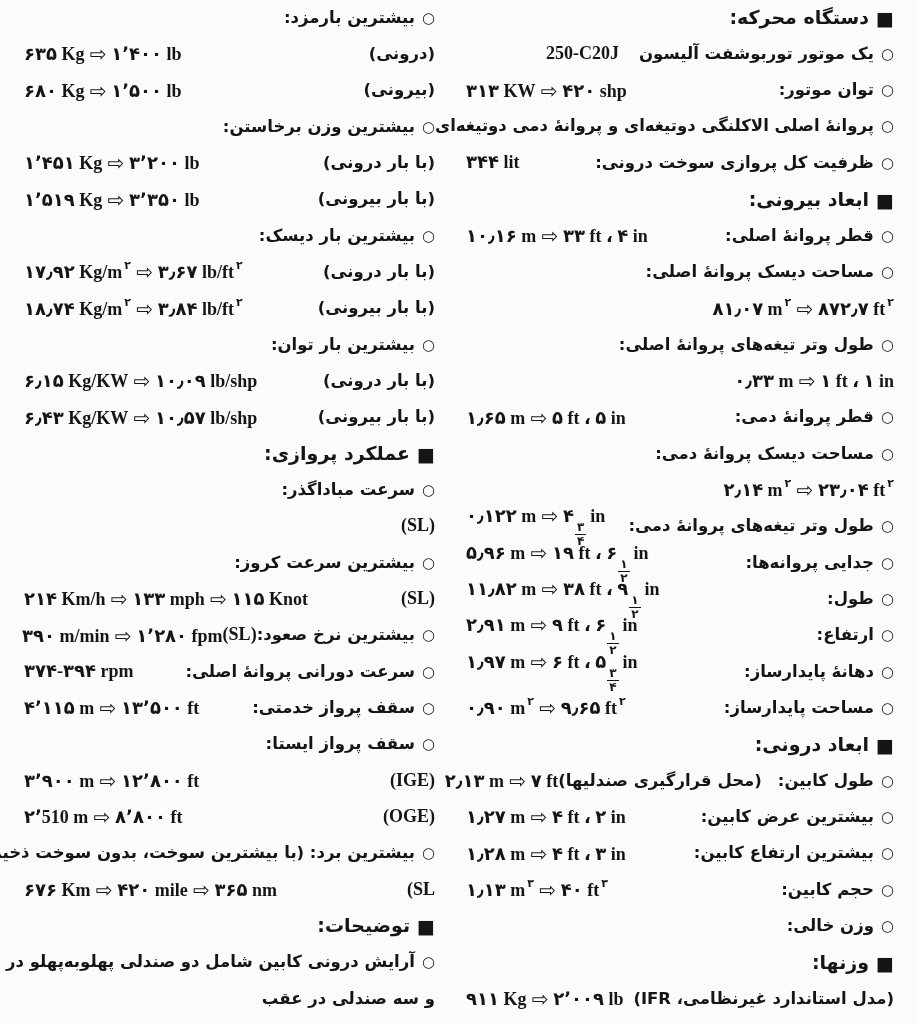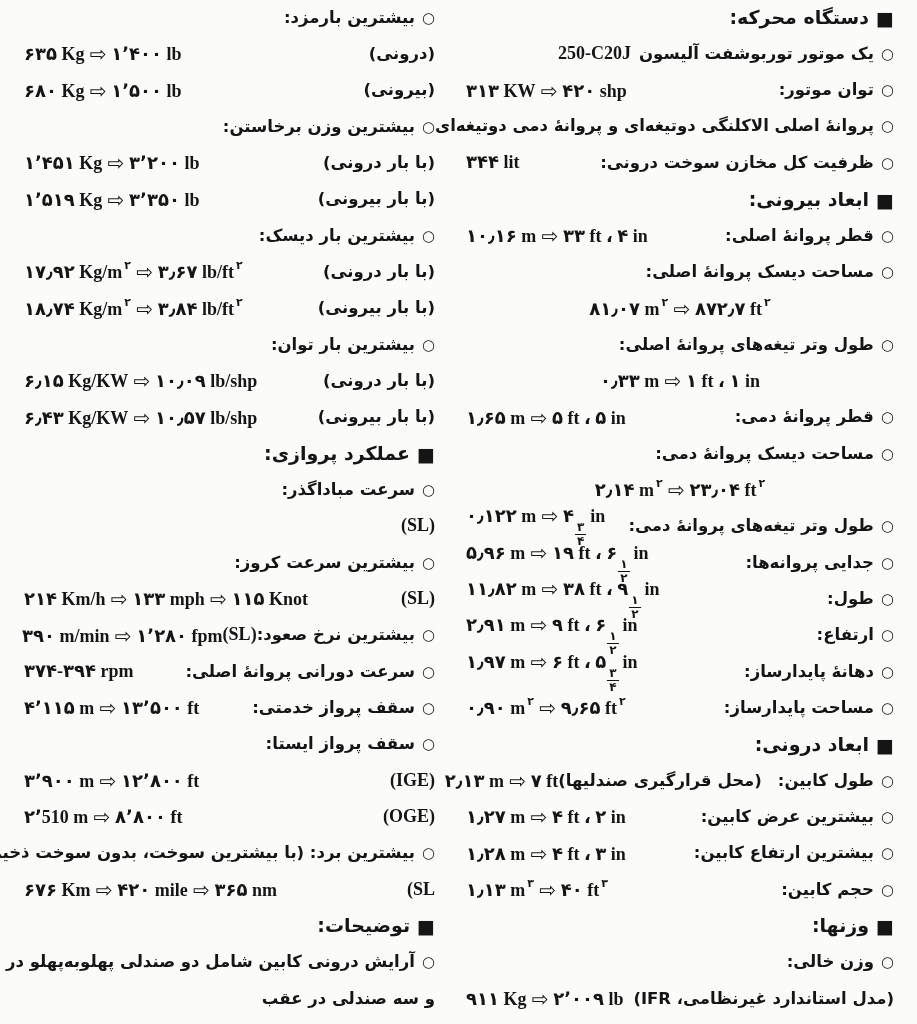--- a/index.html
+++ b/index.html
@@ -10,31 +10,31 @@
     font-family:"DejaVu Sans",sans-serif;
   }
   .col{position:absolute;top:-1px;direction:rtl;}
   .col-right{left:466px;width:428px;}
   .col-left{left:24px;width:411px;}
 
   .row{
     height:36.33px;display:flex;flex-direction:row;align-items:center;
     justify-content:space-between;white-space:nowrap;
   }
-  .row.vo{justify-content:center;}
+  .row.vo{justify-content:flex-start;}
   .row.just{
     display:block;line-height:36.33px;text-align:justify;text-align-last:justify;
     font-weight:bold;font-size:16.5px;direction:rtl;
   }
   .lg{direction:rtl;font-weight:bold;font-size:16.5px;white-space:nowrap;}
   .bul{font-weight:normal;font-size:15px;margin-left:7px;}
   .hmark{font-weight:normal;font-size:19px;margin-left:7px;position:relative;top:1px;}
   .h{font-size:19px;font-weight:bold;}
   .note{margin-right:16px;}
-  .model{margin-right:8px;}
+  .model{margin-right:20px;}
   .latin{font-family:"Liberation Serif","DejaVu Sans",serif;font-weight:bold;font-size:18px;}
 
   .val{
     direction:ltr;white-space:nowrap;
     font-family:"Liberation Serif","DejaVu Sans",serif;font-weight:bold;font-size:18px;
   }
   .arr{font-family:"DejaVu Sans",sans-serif;font-weight:normal;font-size:20px;margin:0 5px;position:relative;top:1px;}
   .sup{font-size:11px;vertical-align:9px;margin-left:2px;}
   .frac{
     display:inline-flex;flex-direction:column;align-items:center;
@@ -57,21 +57,21 @@
   </div>
 
   <div class="row">
     <div class="lg"><span class="bul">○</span><span>توان موتور:</span></div>
     <div class="val" dir="ltr"><span>۳۱۳ KW</span><span class="arr">⇨</span><span>۴۲۰ shp</span></div>
   </div>
 
   <div class="row just"><span class="bul">○</span><span>پروانهٔ اصلی الاکلنگی دوتیغه‌ای و پروانهٔ دمی دوتیغه‌ای</span></div>
 
   <div class="row">
-    <div class="lg"><span class="bul">○</span><span>ظرفیت کل مخازن سوخت درونی:</span></div>
+    <div class="lg"><span class="bul">○</span><span>ظرفیت کل پروازی سوخت درونی:</span></div>
     <div class="val" dir="ltr"><span>۳۴۴ lit</span></div>
   </div>
 
   <div class="row">
     <div class="lg"><span class="hmark">■</span><span class="h">ابعاد بیرونی:</span></div>
   </div>
 
   <div class="row">
     <div class="lg"><span class="bul">○</span><span>قطر پروانهٔ اصلی:</span></div>
     <div class="val" dir="ltr"><span>۱۰٫۱۶ m</span><span class="arr">⇨</span><span>۳۳ ft ، ۴ in</span></div>
@@ -166,25 +166,25 @@
     <div class="lg"><span class="bul">○</span><span>بیشترین ارتفاع کابین:</span></div>
     <div class="val" dir="ltr"><span>۱٫۲۸ m</span><span class="arr">⇨</span><span>۴ ft ، ۳ in</span></div>
   </div>
 
   <div class="row">
     <div class="lg"><span class="bul">○</span><span>حجم کابین:</span></div>
     <div class="val" dir="ltr"><span>۱٫۱۳ m</span><span class="sup">۳</span><span class="arr">⇨</span><span>۴۰ ft</span><span class="sup">۳</span></div>
   </div>
 
   <div class="row">
+    <div class="lg"><span class="bul">○</span><span>وزن خالی:</span></div>
+  </div>
+
+  <div class="row">
     <div class="lg"><span class="hmark">■</span><span class="h">وزنها:</span></div>
-  </div>
-
-  <div class="row">
-    <div class="lg"><span class="bul">○</span><span>وزن خالی:</span></div>
   </div>
   <div class="row">
     <div class="lg"><span>(مدل استاندارد غیرنظامی، IFR)</span></div>
     <div class="val" dir="ltr"><span>۹۱۱ Kg</span><span class="arr">⇨</span><span>۲٬۰۰۹ lb</span></div>
   </div>
 </div>
 
 <div class="col col-left">
 
   <div class="row">

